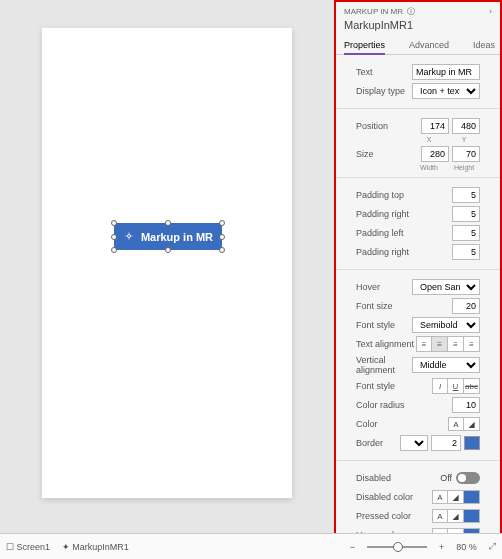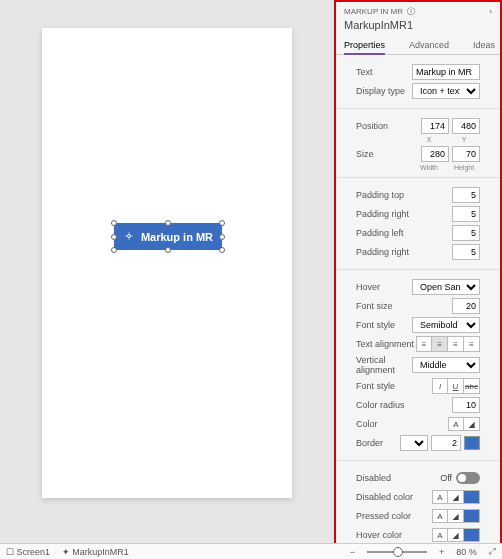--- a/index.html
+++ b/index.html
@@ -46,21 +46,21 @@
 .btngroup .b.active { background: #e0e0e0; }
 .btngroup .b + .b { border-left: none; }
 
 .swatch { width: 16px; height: 14px; border: 1px solid #999; display: inline-block; }
 .swatch.blue { background: #3a6cc0; }
 .swatch.trio { display: flex; width: auto; border: none; gap: 0; }
 .swatch.trio .s { width: 16px; height: 14px; border: 1px solid #bbb; background: #fff; display: flex; align-items: center; justify-content: center; font-size: 8px; }
 .swatch.trio .s + .s { border-left: none; }
 .swatch.trio .s.c { background: #3a6cc0; }
 
-.bottom-bar { position: absolute; bottom: 0; left: 0; right: 0; height: 16px; background: #fafafa; border-top: 1px solid #ccc; display: flex; align-items: center; padding: 0 6px; font-size: 9px; color: #555; gap: 12px; justify-content: center; }
+.bottom-bar { position: absolute; bottom: 0; left: 0; right: 0; height: 26px; background: #fafafa; border-top: 1px solid #ccc; display: flex; align-items: center; padding: 0 6px; font-size: 9px; color: #555; gap: 12px; justify-content: center; }
 .bottom-bar .spacer { flex: 1; }
 .slider { width: 60px; height: 2px; background: #999; position: relative; }
 .slider::after { content: ''; position: absolute; width: 8px; height: 8px; background: #fff; border: 1px solid #666; border-radius: 50%; top: -4px; left: 26px; }
 </style>
 </head>
 <body>
 
 <div class="app">
   <div class="canvas-area">
     <div class="artboard">

